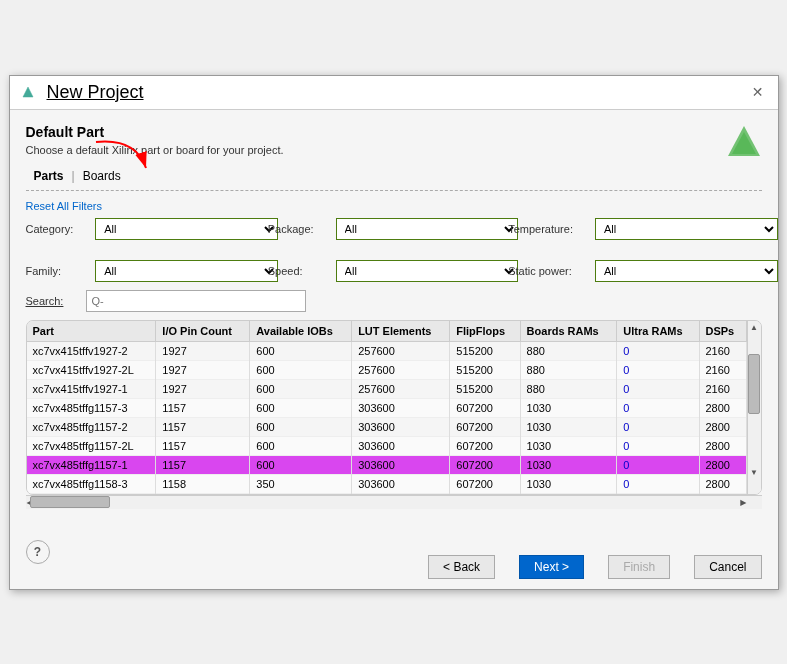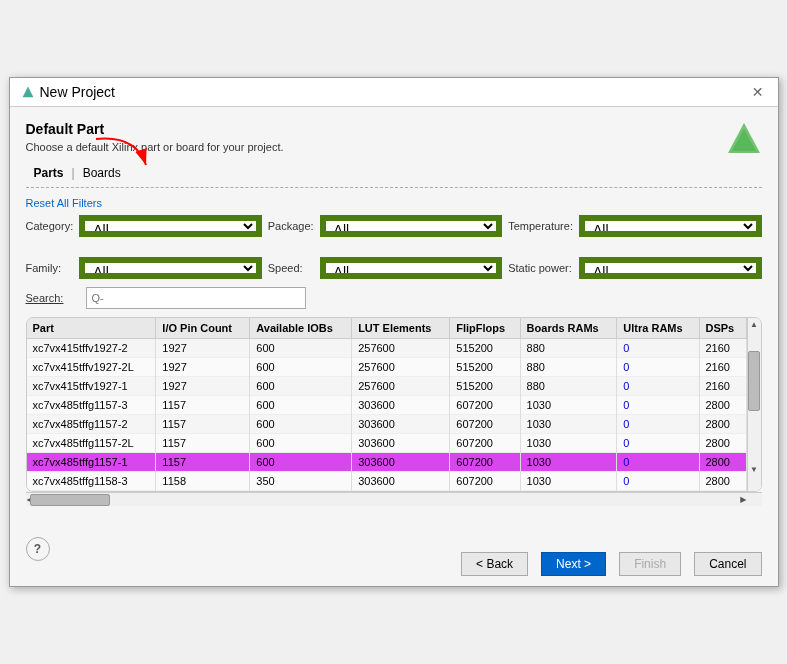--- a/index.html
+++ b/index.html
@@ -24,23 +24,24 @@
       background: #fff;
       border-bottom: 1px solid #ccc;
       padding: 6px 10px;
       display: flex;
       align-items: center;
       justify-content: space-between;
     }
     .title-bar-left {
       display: flex;
       align-items: center;
-      gap: 4px;
-      font-size: 14px;
+      gap: 11px;
+      font-size: 18px;
       font-weight: normal;
+      text-decoration: underline;
     }
     .title-bar-close {
       cursor: pointer;
       font-size: 14px;
       color: #666;
       background: none;
       border: none;
       padding: 0 4px;
     }
     .dialog-body {
@@ -104,26 +105,27 @@
       align-items: center;
       margin-bottom: 6px;
     }
     .filter-label {
       font-size: 11px;
       color: #333;
       white-space: nowrap;
     }
     .filter-select {
       height: 22px;
-      font-size: 14px;
-      border: 6px solid #4d7c0f;
+      font-size: 11px;
+      border: 1px solid #4d7c0f;
       background: #fff;
       padding: 0 4px;
       width: 100%;
       cursor: pointer;
+      margin-left: 16px;
     }
     .search-row {
       display: flex;
       align-items: center;
       gap: 23px;
       margin-bottom: 8px;
     }
     .search-label {
       font-size: 11px;
       text-decoration: underline;
@@ -248,21 +250,21 @@
       display: flex;
       align-items: center;
       justify-content: center;
       font-size: 12px;
       font-weight: bold;
       color: #555;
       cursor: pointer;
     }
     .footer-buttons {
       display: flex;
-      gap: 13px;
+      gap: 24px;
       margin-top: 30px;
     }
     .btn {
       padding: 4px 14px;
       font-size: 12px;
       border: 1px solid #aaa;
       cursor: pointer;
       background: #e8e8e8;
       min-width: 60px;
       text-align: center;

